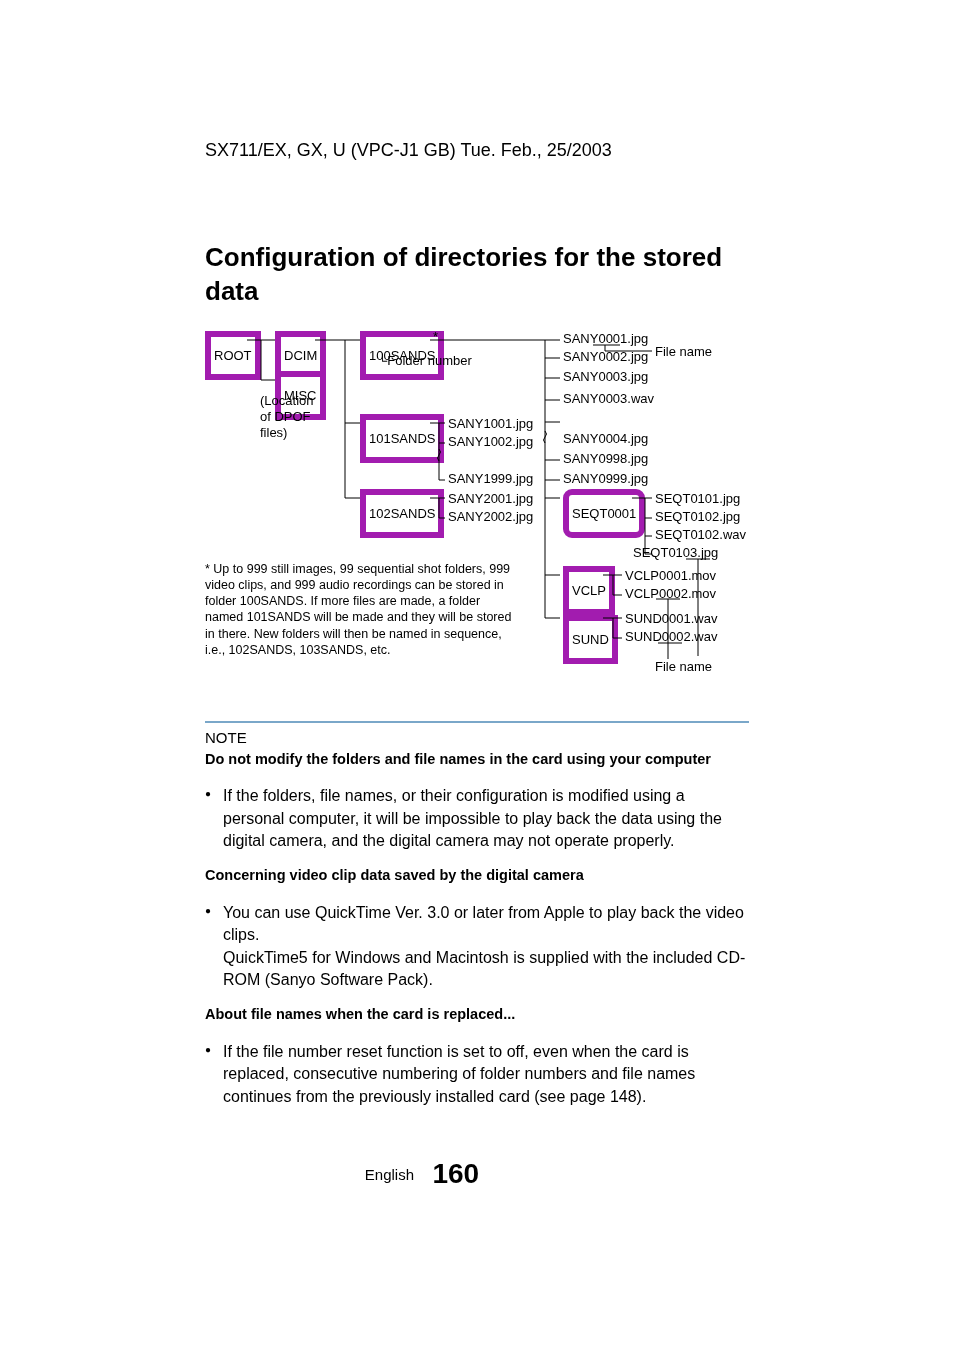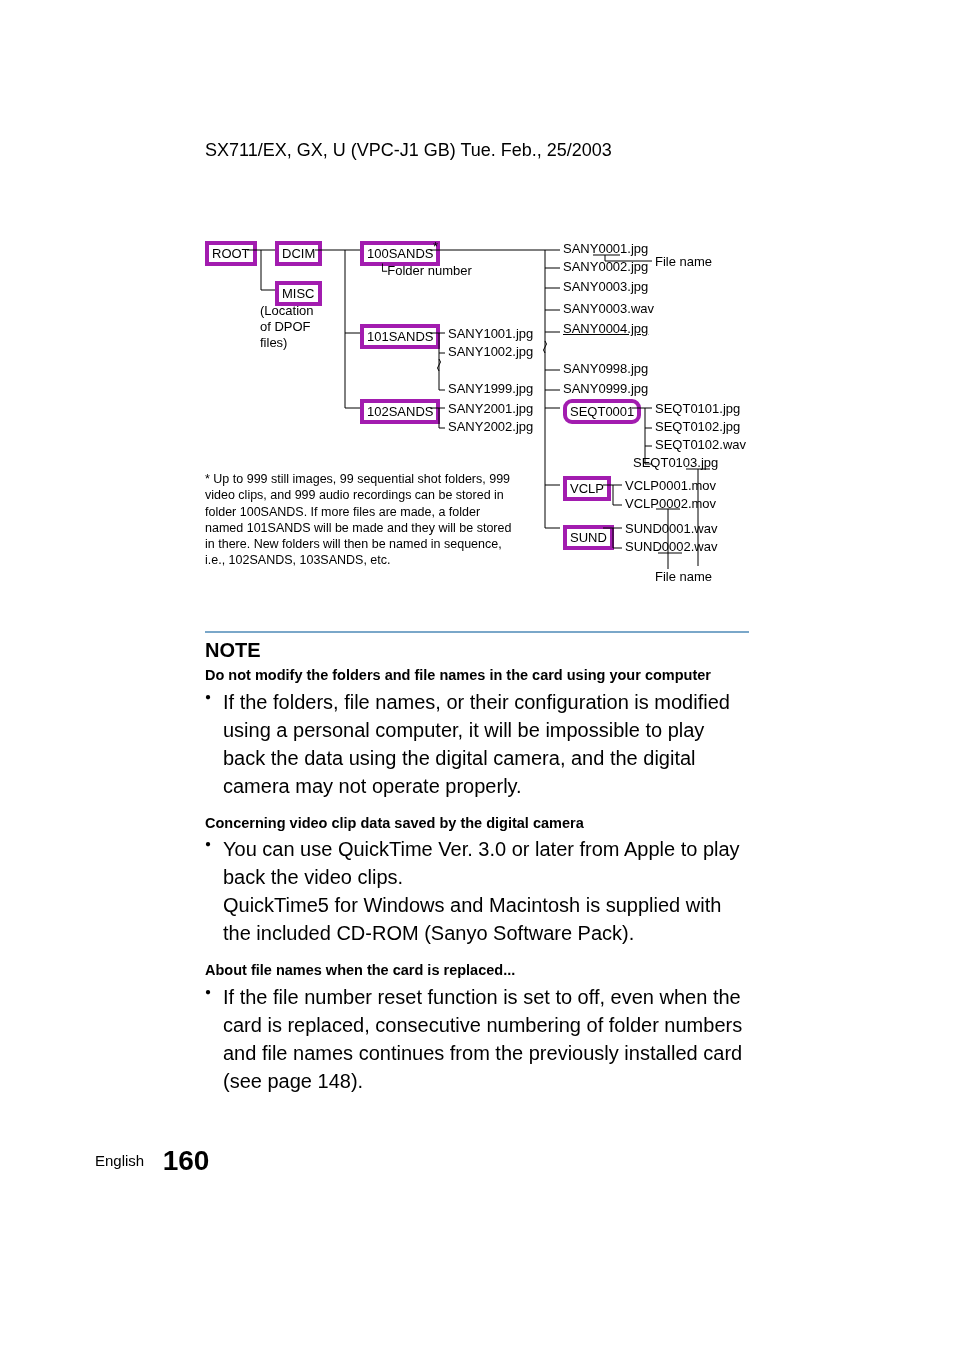--- a/index.html
+++ b/index.html
@@ -29,22 +29,22 @@
     padding: 0 110px;
   }
 
   .diagram {
     position: relative;
     height: 370px;
     margin: 0 10px 20px 110px;
     font-size: 13px;
   }
   .box {
-    border: 4px solid #a21caf;
-    padding: 1px 3px;
+    border: 6px solid #a21caf;
+    padding: 11px 3px;
     position: absolute;
     background: #fff;
     white-space: nowrap;
   }
   .lbl {
     position: absolute;
     white-space: nowrap;
   }
   .footnote-label {
     position:absolute;
@@ -58,52 +58,52 @@
   }
 
   .note-block {
     margin: 0 110px;
   }
   .note-rule {
     border-top: 2px solid #7aa7c9;
     margin-bottom: 6px;
   }
   .note-heading {
-    font-weight: bold;
-    font-size: 20px;
+    font-weight: normal;
+    font-size: 15px;
     margin-bottom: 4px;
   }
   .note-sub {
     font-weight: bold;
     font-size: 14.5px;
     line-height: 1.35;
     margin-top: 14px;
   }
   .note-sub.first { margin-top: 0; }
   .bullet {
-    font-size: 20px;
+    font-size: 16px;
     line-height: 1.4;
     padding-left: 18px;
     position: relative;
-    margin-top: 2px;
+    margin-top: 16px;
   }
   .bullet::before {
     content: "●";
     position: absolute;
     left: 0;
     top: 2px;
     font-size: 10px;
   }
   .bullet .cont {
     display: block;
   }
 
   .footer {
     margin: 50px 110px 0 0;
-    text-align: left;
+    text-align: center;
   }
   .footer-lang {
     font-size: 15px;
     vertical-align: middle;
     margin-right: 14px;
   }
   .footer-num {
     font-size: 28px;
     font-weight: bold;
     vertical-align: middle;
@@ -111,20 +111,21 @@
 
   svg { position:absolute; top:0; left:0; overflow:visible; }
 </style>
 </head>
 <body>
 
 <div class="page">
 
   <div class="running-header">SX711/EX, GX, U (VPC-J1 GB)    Tue. Feb., 25/2003</div>
 
+  <h1 class="title">Configuration of directories for the stored data</h1>
 
   <div class="diagram">
 
     <span class="box" style="left:0; top:0;">ROOT</span>
     <span class="box" style="left:70px; top:0;">DCIM</span>
     <span class="box" style="left:70px; top:40px;">MISC</span>
     <span class="lbl" style="left:55px; top:62px;">(Location</span>
     <span class="lbl" style="left:55px; top:78px;">of DPOF</span>
     <span class="lbl" style="left:55px; top:94px;">files)</span>
 
@@ -138,21 +139,21 @@
     <span class="lbl" style="left:243px; top:140px;">SANY1999.jpg</span>
 
     <span class="box" style="left:155px; top:158px;">102SANDS</span>
     <span class="lbl" style="left:243px; top:160px;">SANY2001.jpg</span>
     <span class="lbl" style="left:243px; top:178px;">SANY2002.jpg</span>
 
     <span class="lbl" style="left:358px; top:0;">SANY0001.jpg</span>
     <span class="lbl" style="left:358px; top:18px;">SANY0002.jpg</span>
     <span class="lbl" style="left:358px; top:38px;">SANY0003.jpg</span>
     <span class="lbl" style="left:358px; top:60px;">SANY0003.wav</span>
-    <span class="lbl" style="left:358px; top:80px;text-decoration:underline;">SANY0004.jpg</span>
+    <span class="lbl" style="left:358px; top:100px;">SANY0004.jpg</span>
     <span class="lbl" style="left:358px; top:120px;">SANY0998.jpg</span>
     <span class="lbl" style="left:358px; top:140px;">SANY0999.jpg</span>
 
     <span class="lbl" style="left:450px; top:13px;">File name</span>
 
     <span class="box" style="left:358px; top:158px;border-radius:9px;">SEQT0001</span>
     <span class="lbl" style="left:450px; top:160px;">SEQT0101.jpg</span>
     <span class="lbl" style="left:450px; top:178px;">SEQT0102.jpg</span>
     <span class="lbl" style="left:450px; top:196px;">SEQT0102.wav</span>
     <span class="lbl" style="left:428px; top:214px;">SEQT0103.jpg</span>

